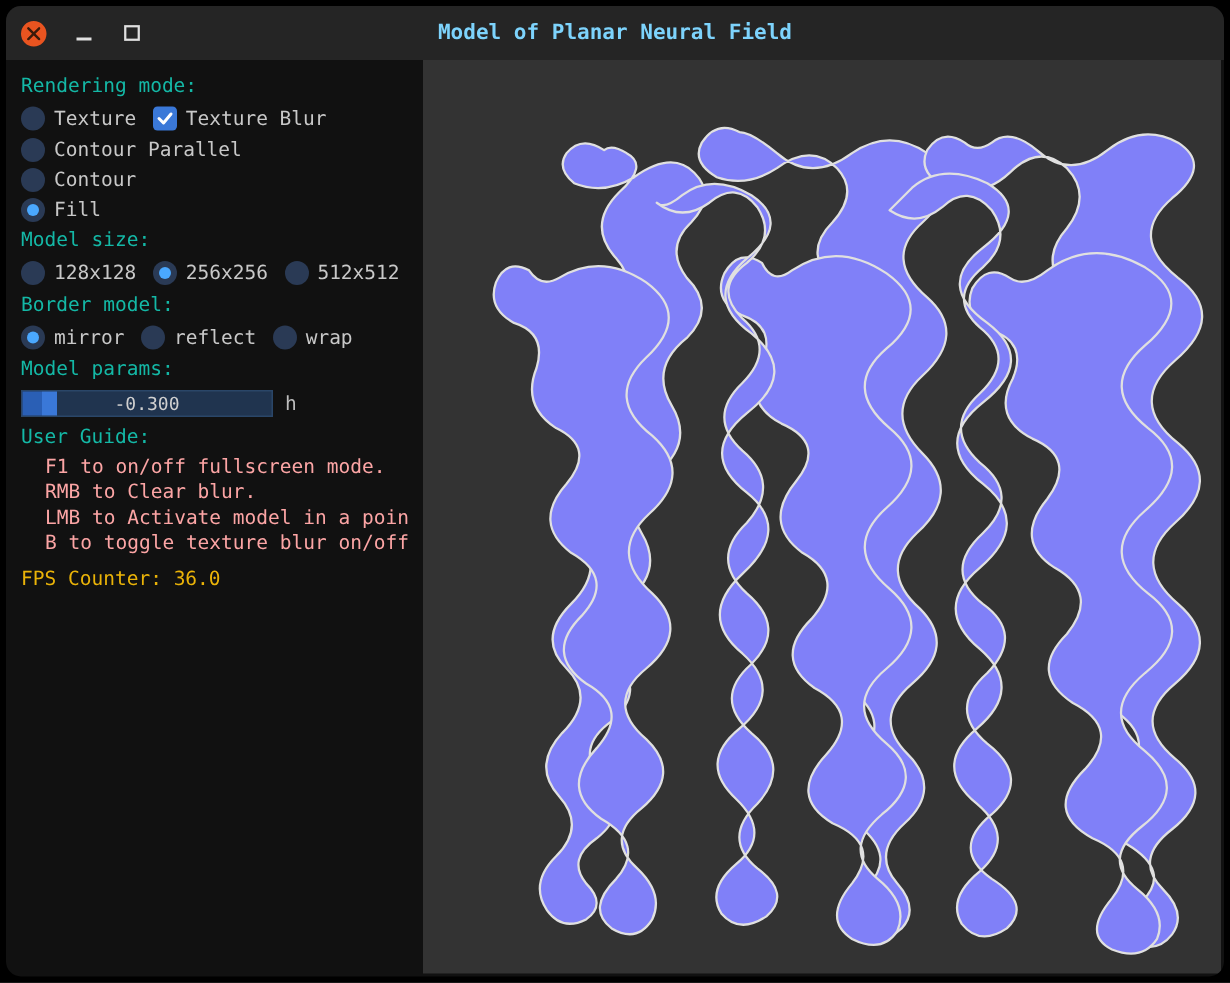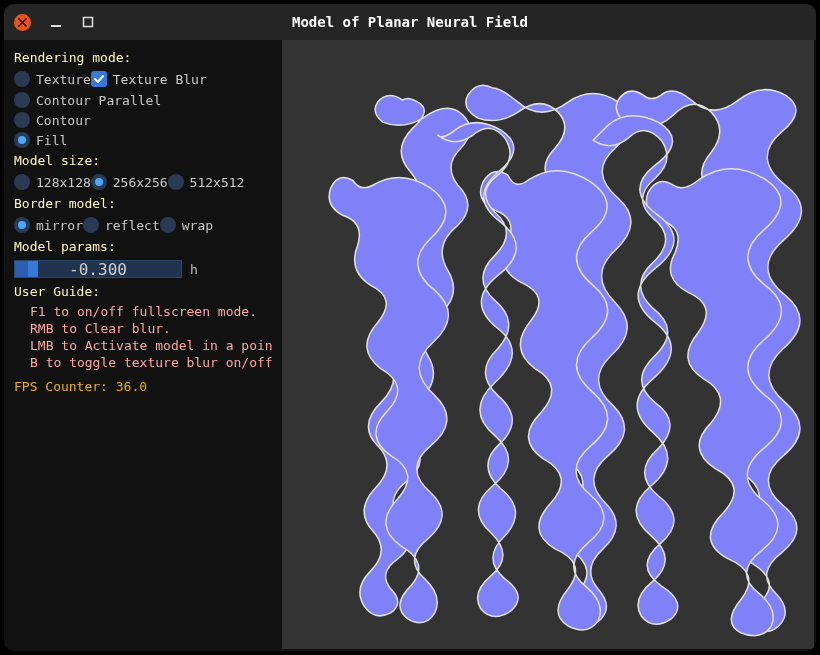--- a/index.html
+++ b/index.html
@@ -43,44 +43,44 @@
     width: 14px; height: 14px;
     display: flex; align-items: center; justify-content: center;
     color: #e0e0e0;
   }
   .tb-title {
     position: absolute;
     left: 0; right: 0;
     text-align: center;
     font-weight: bold;
     font-size: 14px;
-    color: #ffffff;
+    color: #7dd3fc;
     pointer-events: none;
   }
   .content {
     display: flex;
     height: calc(100% - 36px);
   }
   .sidebar {
     width: 278px;
     padding: 8px 10px;
     display: flex;
     flex-direction: column;
     gap: 2px;
   }
   .section-label {
-    color: #fef9c3;
+    color: #14b8a6;
     margin-top: 2px;
     margin-bottom: 2px;
   }
   .row {
     display: flex;
     align-items: center;
     flex-wrap: wrap;
-    gap: 4px 0;
+    gap: 4px 11px;
     padding: 1px 0;
   }
   .item {
     display: flex;
     align-items: center;
     gap: 6px;
     padding: 1px 0;
   }
   .radio {
     width: 16px; height: 16px;
@@ -121,21 +121,21 @@
     background: #20344f;
     border: 1px solid #2a4668;
   }
   .slider-value {
     position: absolute;
     inset: 0;
     display: flex;
     align-items: center;
     justify-content: center;
     color: #d0d0d0;
-    font-size: 16px;
+    font-size: 12px;
   }
   .slider-fill {
     position: absolute;
     top: 0; bottom: 0;
     background: #2a5fb5;
   }
   .slider-handle {
     position: absolute;
     top: 0; bottom: 0;
     width: 10px;

